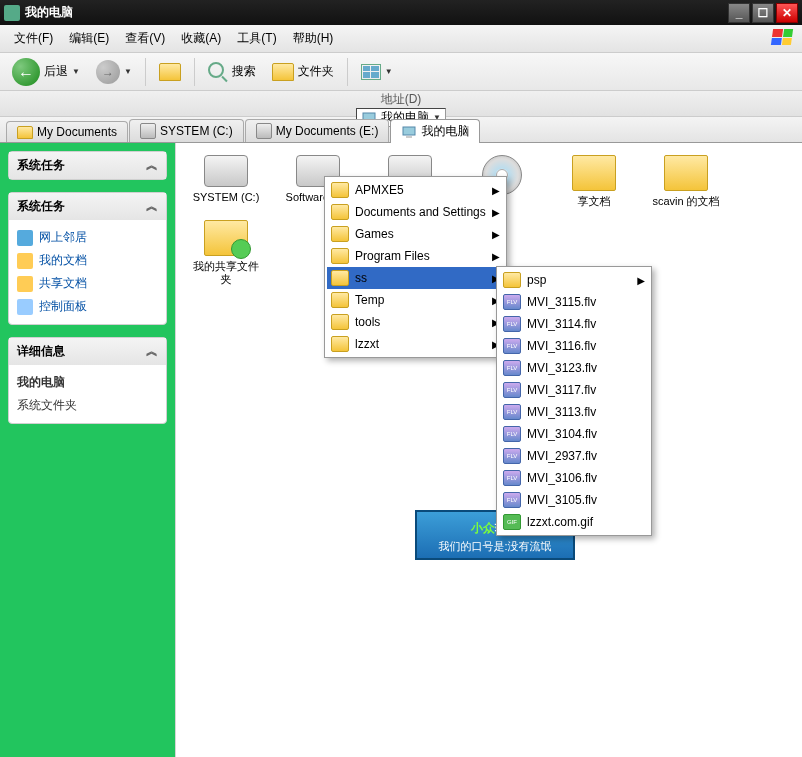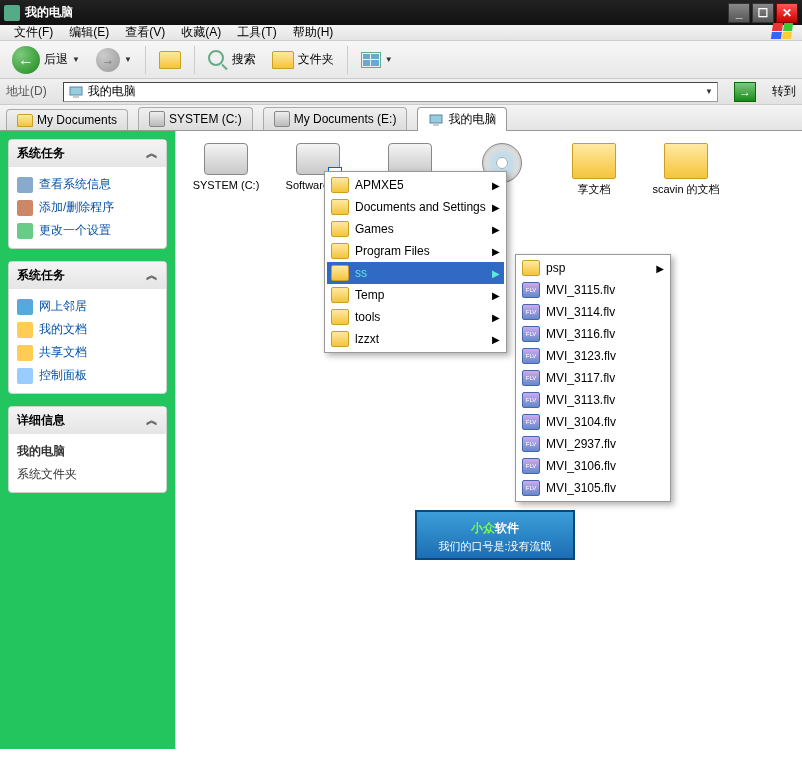--- a/index.html
+++ b/index.html
@@ -7,47 +7,47 @@
 
 
 .titlebar { height: 25px; background: linear-gradient(#222, #111); color: #fff; display: flex; align-items: center; padding: 0 4px; }
 .titlebar .icon { width: 16px; height: 16px; background: #5a8; margin-right: 5px; border-radius: 2px; }
 .titlebar .title { flex: 1; font-weight: bold; }
 .titlebar .winbtn { width: 22px; height: 20px; margin-left: 2px; display: flex; align-items: center; justify-content: center; font-weight: bold; font-family: Arial; cursor: pointer; }
 .titlebar .winbtn.min, .titlebar .winbtn.max { background: linear-gradient(#888,#555); border: 1px solid #333; color:#fff; }
 .titlebar .winbtn.close { background: linear-gradient(#f55,#c00); border: 1px solid #800; color:#fff; }
 
 
-.menubar { height: 16px; background: linear-gradient(#f5f5f5,#e4e4e4); display: flex; align-items: center; padding: 0 6px; border-bottom: 1px solid #ccc; }
+.menubar { height: 28px; background: linear-gradient(#f5f5f5,#e4e4e4); display: flex; align-items: center; padding: 0 6px; border-bottom: 1px solid #ccc; }
 .menubar .mitem { padding: 3px 8px; cursor: pointer; }
 .menubar .logo { margin-left: auto; width: 24px; height: 20px; }
 
 
 .toolbar { height: 38px; background: linear-gradient(#f7f7f7,#e8e8e8); display: flex; align-items: center; padding: 0 6px; border-bottom: 1px solid #ccc; gap: 4px; }
 .tb-btn { display: flex; align-items: center; padding: 2px 6px; gap: 4px; cursor: pointer; border-radius: 3px; }
 .back-circle { width: 28px; height: 28px; border-radius: 50%; background: radial-gradient(circle at 30% 30%, #7ec97e, #1a8a1a); display: flex; align-items: center; justify-content: center; color:#fff; font-size:16px; }
 .fwd-circle { width: 24px; height: 24px; border-radius: 50%; background: radial-gradient(circle at 30% 30%, #ccc, #999); display:flex; align-items:center; justify-content:center; color:#666; }
 .drop-arrow { font-size: 8px; color: #333; }
 .sep { width: 1px; height: 28px; background: #ccc; margin: 0 3px; }
 .folder-ico { width: 22px; height: 18px; background: linear-gradient(#ffe9a3,#f4c43a); border-radius: 2px 2px 0 0; border: 1px solid #c9a020; }
 .search-ico { width: 20px; height: 20px; position: relative; }
 .search-ico::before { content:""; position:absolute; width:12px; height:12px; border:2px solid #6a8; border-radius:50%; top:0; left:0; }
 .search-ico::after { content:""; position:absolute; width:7px; height:2px; background:#6a8; transform:rotate(45deg); bottom:2px; right:0; }
 .view-ico { width:20px; height:16px; border:1px solid #6a8; display:grid; grid-template-columns:1fr 1fr; grid-template-rows:1fr 1fr; gap:1px; padding:1px; }
 .view-ico div { background:#6ac; }
 
 
-.addrbar { height: 26px; background: linear-gradient(#f0f0f0,#e2e2e2); display: flex; align-items: center; padding: 0 6px; border-bottom: 1px solid #ccc; gap: 16px; }
+.addrbar { height: 26px; background: linear-gradient(#f0f0f0,#e2e2e2); display: flex; align-items: center; padding: 0 6px; border-bottom: 1px solid #ccc; gap: 0; flex-direction: column; }
 .addrbar .label { color: #555; }
 .addrbar .field { flex: 1; height: 20px; background: #fff; border: 1px inset #999; display: flex; align-items: center; padding: 0 4px; gap: 4px; }
 .addrbar .go-btn { width: 22px; height: 20px; background: linear-gradient(#7ec97e,#1a8a1a); border:1px solid #0a6a0a; display:flex; align-items:center; justify-content:center; color:#fff; cursor:pointer; }
 .mycomp-ico-sm { width:16px; height:16px; }
 
 
-.tabstrip { height: 26px; background: linear-gradient(#f4f4f4,#e4e4e4); display: flex; align-items: flex-end; padding: 0 6px; border-bottom: 1px solid #999; gap: 10px; text-align: right; }
+.tabstrip { height: 26px; background: linear-gradient(#f4f4f4,#e4e4e4); display: flex; align-items: flex-end; padding: 0 6px; border-bottom: 1px solid #999; gap: 1px; text-align: right; }
 .tab { display: flex; align-items: center; gap: 4px; padding: 3px 10px; background: linear-gradient(#f0f0f0,#dcdcdc); border: 1px solid #aaa; border-bottom: none; border-radius: 4px 4px 0 0; cursor: pointer; }
 .tab.active { background: #fff; border-color: #999; position: relative; bottom: -1px; }
 .tab .ico { width:16px; height:16px; }
 .drive-ico-sm { width:16px; height:12px; background: linear-gradient(#eee,#bbb); border:1px solid #888; border-radius:2px; }
 
 
 .content { display: flex; height: calc(757px - 25px - 24px - 38px - 26px - 26px); }
 .leftpanel { width: 176px; background: #22c55e; border-right: 1px solid #d5d5d5; padding: 8px; }
 .panel-grp { border: 1px solid #d0d0d0; border-radius: 4px; margin-bottom: 12px; background: #fff; }
 .panel-hd { background: linear-gradient(#f4f4f4,#e5e5e5); padding: 5px 8px; font-weight: bold; display: flex; align-items: center; }
@@ -65,21 +65,21 @@
 .big-cd::after { content:""; position:absolute; width:10px; height:10px; border-radius:50%; background:#fff; border:1px solid #aaa; top:50%; left:50%; transform:translate(-50%,-50%); }
 .big-folder { width: 44px; height: 36px; background: linear-gradient(#ffe9a3,#f4c43a); border:1px solid #c9a020; border-radius: 2px; margin-bottom:4px; }
 .big-folder.share { position: relative; }
 .big-folder.share::after { content:""; position:absolute; right:-4px; bottom:-4px; width:18px; height:18px; background:#5c5; border-radius:50%; border:1px solid #393; }
 .file-label { font-size:11px; line-height:1.2; word-break: break-all; }
 .drop-badge { position:absolute; right:-2px; bottom:-2px; width:14px; height:14px; background:#fff; border:1px solid #06c; color:#06c; display:flex; align-items:center; justify-content:center; font-size:10px; }
 
 
 .ctxmenu { position: absolute; background: #fff; border: 1px solid #999; box-shadow: 3px 3px 6px rgba(0,0,0,0.3); padding: 2px; z-index: 100; }
 .ctxmenu .row { display: flex; align-items: center; padding: 3px 18px 3px 4px; gap: 6px; cursor: pointer; white-space: nowrap; min-width: 150px; position: relative; }
-.ctxmenu .row:hover, .ctxmenu .row.hl { background: #316ac5; color: #5eead4; }
+.ctxmenu .row:hover, .ctxmenu .row.hl { background: #316ac5; color: #000000; }
 .ctxmenu .row .ico { width:18px; height:16px; flex-shrink:0; }
 .ctxmenu .row .arrow { position: absolute; right: 4px; font-size: 10px; }
 .folder-menu-ico { background: linear-gradient(#ffe9a3,#f4c43a); border:1px solid #c9a020; border-radius:2px; }
 .flv-ico { background: linear-gradient(#cae,#68c); border:1px solid #46a; border-radius:2px; font-size:6px; color:#fff; display:flex; align-items:center; justify-content:center; }
 .gif-ico { background: #5b5; border:1px solid #393; border-radius:2px; font-size:6px; color:#fff; display:flex; align-items:center; justify-content:center; }
 
 
 .promo { position: absolute; left: 415px; top: 510px; width: 160px; height: 50px; background: linear-gradient(#3c9ed8,#1c6eb4); border: 2px solid #0a4a7a; color:#fff; display:flex; flex-direction:column; align-items:center; justify-content:center; }
 .promo .big { font-size: 18px; font-weight: bold; }
 .promo .big .green { color:#7cfc3c; }
@@ -188,34 +188,20 @@
   </div>
 
 <div class="content">
   <div class="leftpanel">
 
     <div class="panel-grp">
       <div class="panel-hd">
         <span>系统任务</span>
         <span class="chev">︽</span>
       </div>
-      <div class="panel-body" id="systasks">
-          <div class="panel-item">
-            <div class="pi-ico" style="background:#8ac"></div>
-            <span>查看系统信息</span>
-          </div>
-          <div class="panel-item">
-            <div class="pi-ico" style="background:#c86"></div>
-            <span>添加/删除程序</span>
-          </div>
-          <div class="panel-item">
-            <div class="pi-ico" style="background:#6c8"></div>
-            <span>更改一个设置</span>
-          </div>
-        </div>
     </div>
 
     <div class="panel-grp">
       <div class="panel-hd">
         <span>系统任务</span>
         <span class="chev">︽</span>
       </div>
       <div class="panel-body" id="otherplaces">
           <div class="panel-item">
             <div class="pi-ico" style="background:#5ad"></div>
@@ -275,23 +261,27 @@
           <div class="file-label"></div>
         </div>
         <div class="file-item">
           <div class="big-folder"></div>
           <div class="file-label">享文档</div>
         </div>
         <div class="file-item">
           <div class="big-folder"></div>
           <div class="file-label">scavin 的文档</div>
         </div>
-      </div>
-
-    <div class="ctxmenu" id="menu1" style="left:148px; top:40px;text-align:right;">
+        <div class="file-item">
+          <div class="big-folder share"></div>
+          <div class="file-label">我的共享文件夹</div>
+        </div>
+      </div>
+
+    <div class="ctxmenu" id="menu1" style="left:148px; top:33px;text-align:right;">
         <div class="row">
           <div class="ico folder-menu-ico"></div>
           <span>APMXE5</span>
           <span class="arrow">▶</span>
         </div>
         <div class="row">
           <div class="ico folder-menu-ico"></div>
           <span>Documents and Settings</span>
           <span class="arrow">▶</span>
         </div>
@@ -320,21 +310,21 @@
           <span>tools</span>
           <span class="arrow">▶</span>
         </div>
         <div class="row">
           <div class="ico folder-menu-ico"></div>
           <span>lzzxt</span>
           <span class="arrow">▶</span>
         </div>
       </div>
 
-    <div class="ctxmenu" id="menu2" style="left:339px; top:123px;">
+    <div class="ctxmenu" id="menu2" style="left:320px; top:123px;">
         <div class="row">
           <div class="ico folder-menu-ico"></div>
           <span>psp</span>
           <span class="arrow">▶</span>
         </div>
         <div class="row">
           <div class="ico flv-ico">FLV</div>
           <span>MVI_3115.flv</span>
         </div>
         <div class="row">
@@ -365,20 +355,24 @@
           <div class="ico flv-ico">FLV</div>
           <span>MVI_2937.flv</span>
         </div>
         <div class="row">
           <div class="ico flv-ico">FLV</div>
           <span>MVI_3106.flv</span>
         </div>
         <div class="row">
           <div class="ico flv-ico">FLV</div>
           <span>MVI_3105.flv</span>
+        </div>
+        <div class="row">
+          <div class="ico gif-ico">GIF</div>
+          <span>lzzxt.com.gif</span>
         </div>
       </div>
   </div>
 </div>
 
 <div class="promo">
   <div class="big"><span class="green">小众</span><span>软件</span></div>
   <div class="small">我们的口号是:没有流氓</div>
 </div>
 

